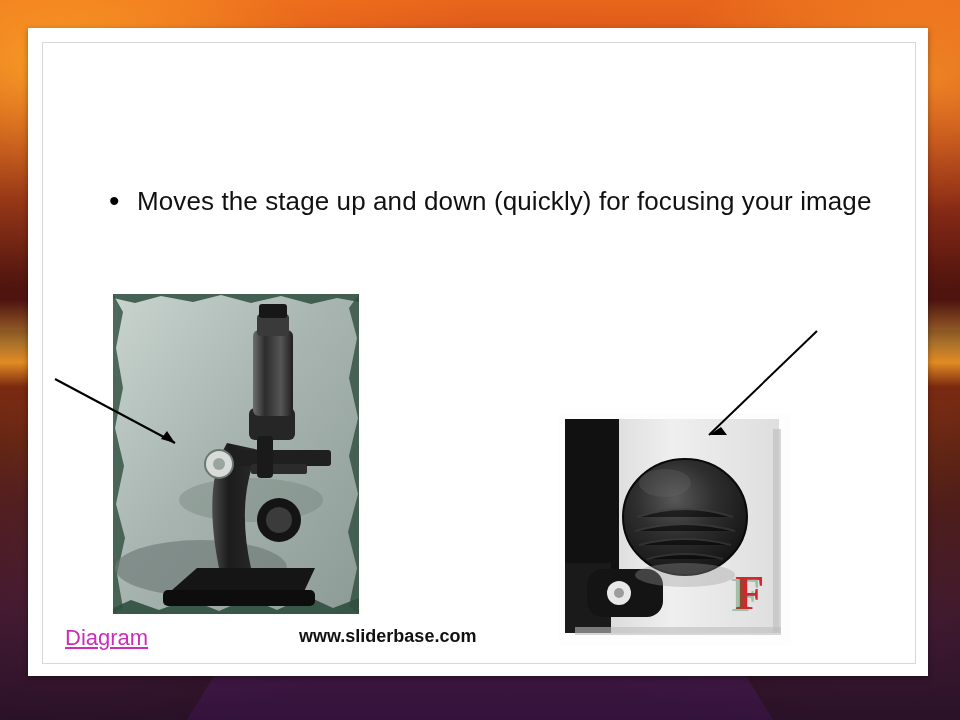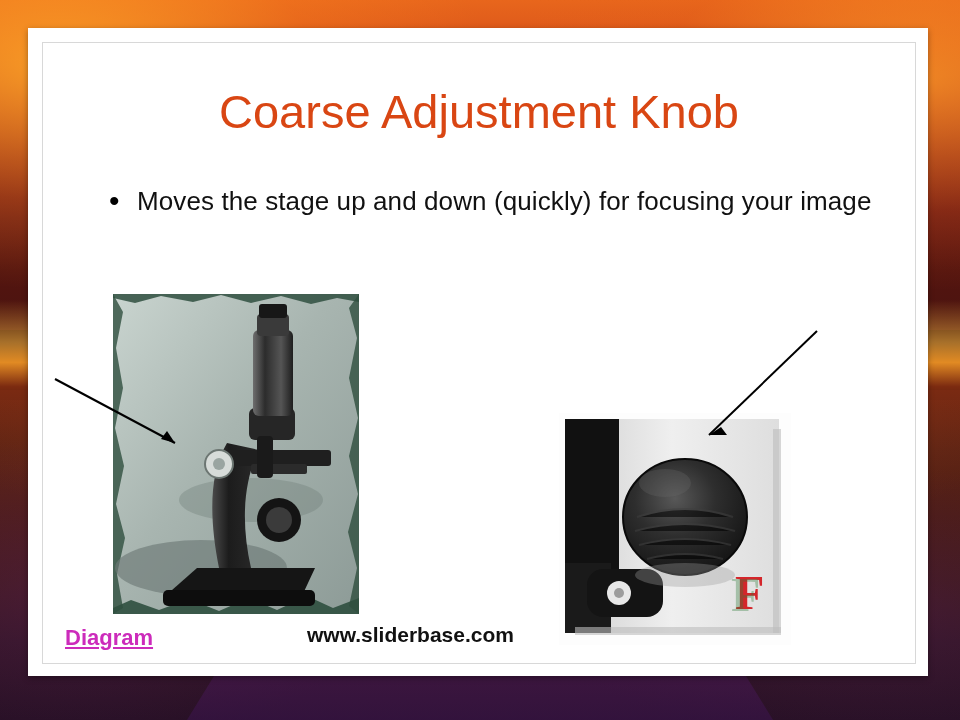--- a/index.html
+++ b/index.html
@@ -176,53 +176,52 @@
     height: 620px;
     pointer-events: none;
   }
 
   
   .footer-link {
     position: absolute;
     left: 22px;
     bottom: 12px;
     font-size: 22px;
-    font-weight: bold;
+    font-weight: normal;
     color: #cc2bbb;
     text-decoration: underline;
     font-family: "Liberation Sans", sans-serif;
     cursor: pointer;
     text-align: center;
   }
   .footer-site {
     position: absolute;
-    left: 264px;
+    left: 256px;
     bottom: 16px;
-    font-size: 21px;
+    font-size: 18px;
     font-weight: bold;
     color: #111;
     font-family: "Liberation Sans", sans-serif;
   }
 </style>
 </head>
 <body>
 
 <div class="slide-root">
 
   <div class="bg-sky"></div>
   <div class="bg-sky-glow"></div>
   <div class="bg-horizon"></div>
   <div class="bg-ground"></div>
   <div class="bg-ground-sheen"></div>
   <div class="bg-bottom-shape"></div>
 
   <div class="card-outer">
     <div class="card-inner">
 
-      <div class="slide-title">Coarse Adjustment Knob</div>
 
       <div class="body-block">
         <div class="bullet-row">
           <span class="bullet-dot">•</span>
           <span class="bullet-text">Moves the stage up and down (quickly) for focusing your image</span>
         </div>
       </div>
 
       <div class="photo-microscope">
         <svg width="272" height="375" viewBox="0 0 272 375" xmlns="http://www.w3.org/2000/svg">

